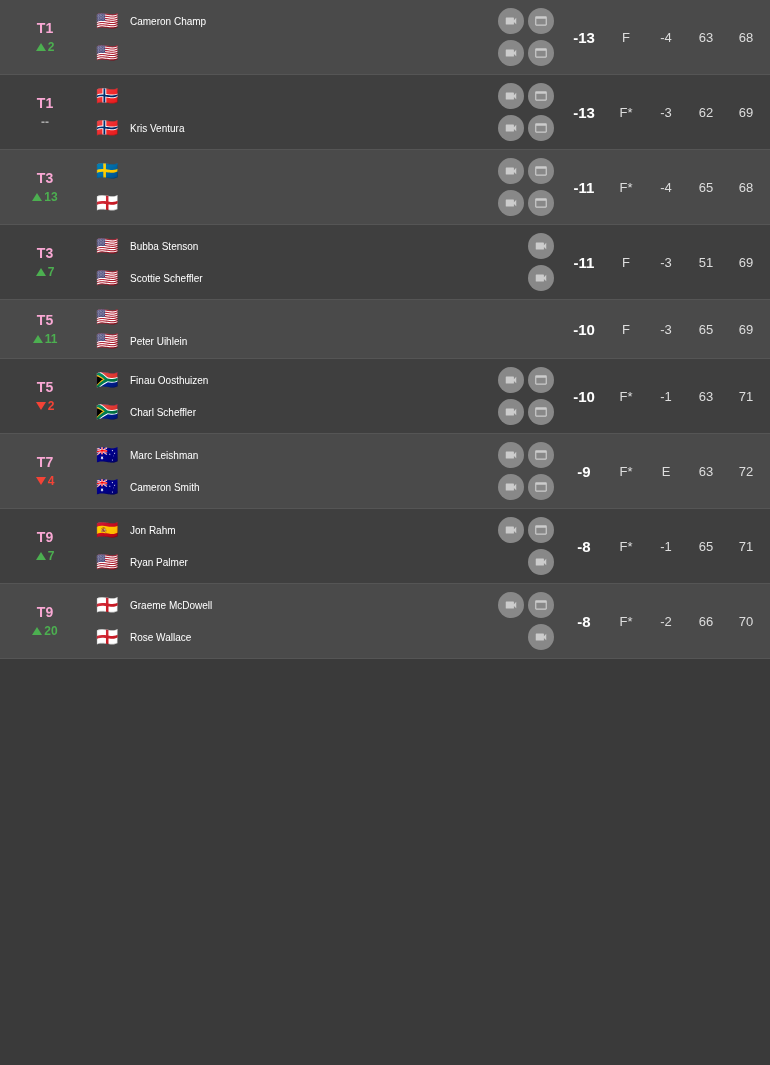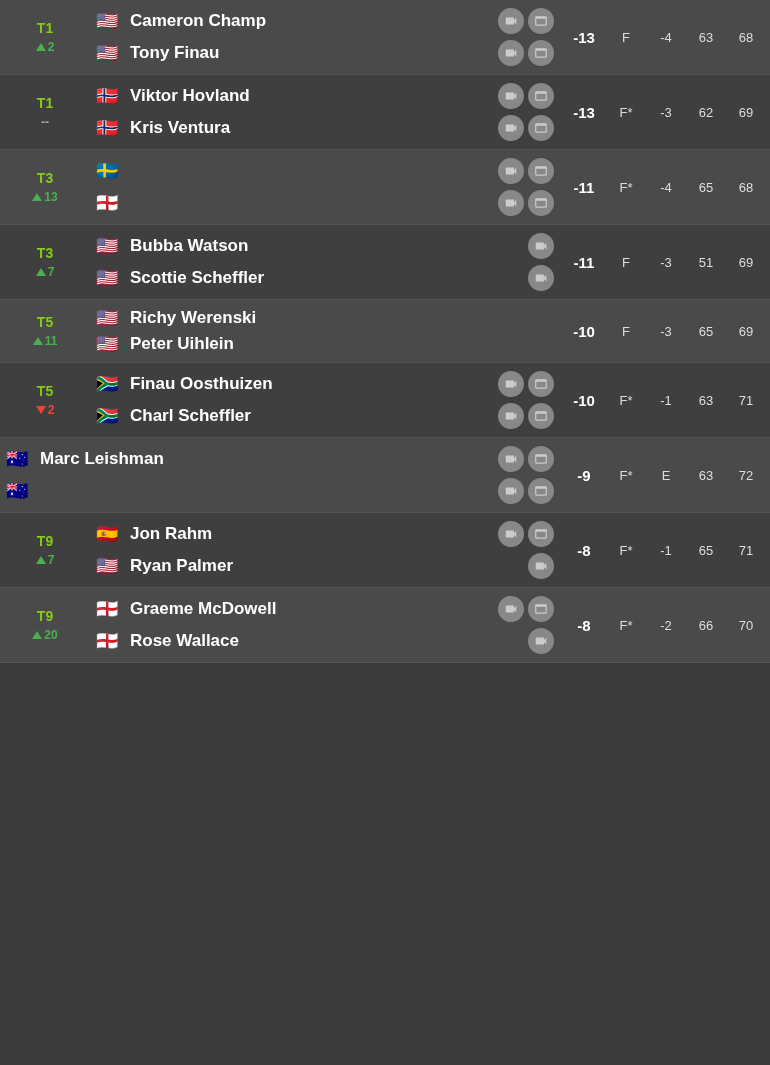--- a/index.html
+++ b/index.html
@@ -35,21 +35,21 @@
       align-items: center;
       width: 90px;
       min-width: 90px;
       padding: 8px 4px;
       gap: 4px;
     }
 
     .position {
       font-size: 14px;
       font-weight: bold;
-      color: #84cc16;
+      color: #f9a8d4;
     }
 
     .movement {
       display: flex;
       align-items: center;
       gap: 2px;
       font-size: 12px;
       font-weight: bold;
     }
     .movement.up { color: #4caf50; }
@@ -90,22 +90,22 @@
       width: 28px;
       height: 18px;
       display: inline-flex;
       align-items: center;
       justify-content: center;
       font-size: 18px;
       flex-shrink: 0;
     }
 
     .player-name {
-      font-size: 17px;
-      font-weight: 700;
+      font-size: 10px;
+      font-weight: 400;
       color: #fff;
       flex: 1;
     }
 
     .icons {
       display: flex;
       gap: 4px;
       margin-left: auto;
     }
 
@@ -177,21 +177,20 @@
             </div>
             <div class="icon-circle">
               <svg viewBox="0 0 24 24" xmlns="http://www.w3.org/2000/svg">
                 <path d="M20 4H4c-1.1 0-2 .9-2 2v12c0 1.1.9 2 2 2h16c1.1 0 2-.9 2-2V6c0-1.1-.9-2-2-2zm0 14H4V8h16v10z"></path>
               </svg>
             </div>
           </div>
         </div>
         <div class="player-row">
           <span class="flag">🇺🇸</span>
-          <span class="player-name">Tony Finau</span>
           <div class="icons">
             <div class="icon-circle">
               <svg viewBox="0 0 24 24" xmlns="http://www.w3.org/2000/svg">
                 <path d="M17 10.5V7a1 1 0 0 0-1-1H4a1 1 0 0 0-1 1v10a1 1 0 0 0 1 1h12a1 1 0 0 0 1-1v-3.5l4 4v-11l-4 4z"></path>
               </svg>
             </div>
             <div class="icon-circle">
               <svg viewBox="0 0 24 24" xmlns="http://www.w3.org/2000/svg">
                 <path d="M20 4H4c-1.1 0-2 .9-2 2v12c0 1.1.9 2 2 2h16c1.1 0 2-.9 2-2V6c0-1.1-.9-2-2-2zm0 14H4V8h16v10z"></path>
               </svg>
@@ -208,21 +207,20 @@
       </div>
     </div>
     <div class="group">
       <div class="left-col">
         <div class="position">T1</div>
         <div class="movement neutral">--</div>
       </div>
       <div class="players-col">
         <div class="player-row">
           <span class="flag">🇳🇴</span>
-          <span class="player-name">Viktor Hovland</span>
           <div class="icons">
             <div class="icon-circle">
               <svg viewBox="0 0 24 24" xmlns="http://www.w3.org/2000/svg">
                 <path d="M17 10.5V7a1 1 0 0 0-1-1H4a1 1 0 0 0-1 1v10a1 1 0 0 0 1 1h12a1 1 0 0 0 1-1v-3.5l4 4v-11l-4 4z"></path>
               </svg>
             </div>
             <div class="icon-circle">
               <svg viewBox="0 0 24 24" xmlns="http://www.w3.org/2000/svg">
                 <path d="M20 4H4c-1.1 0-2 .9-2 2v12c0 1.1.9 2 2 2h16c1.1 0 2-.9 2-2V6c0-1.1-.9-2-2-2zm0 14H4V8h16v10z"></path>
               </svg>
@@ -306,21 +304,21 @@
       <div class="left-col">
         <div class="position">T3</div>
         <div class="movement up">
           <span class="arrow-up"></span>
           <span>7</span>
         </div>
       </div>
       <div class="players-col">
         <div class="player-row">
           <span class="flag">🇺🇸</span>
-          <span class="player-name">Bubba Watson</span>
+          <span class="player-name">Bubba Stenson</span>
           <div class="icons">
             <div class="icon-circle">
               <svg viewBox="0 0 24 24" xmlns="http://www.w3.org/2000/svg">
                 <path d="M17 10.5V7a1 1 0 0 0-1-1H4a1 1 0 0 0-1 1v10a1 1 0 0 0 1 1h12a1 1 0 0 0 1-1v-3.5l4 4v-11l-4 4z"></path>
               </svg>
             </div>
           </div>
         </div>
         <div class="player-row">
           <span class="flag">🇺🇸</span>
@@ -346,21 +344,20 @@
       <div class="left-col">
         <div class="position">T5</div>
         <div class="movement up">
           <span class="arrow-up"></span>
           <span>11</span>
         </div>
       </div>
       <div class="players-col">
         <div class="player-row">
           <span class="flag">🇺🇸</span>
-          <span class="player-name">Richy Werenski</span>
         </div>
         <div class="player-row">
           <span class="flag">🇺🇸</span>
           <span class="player-name">Peter Uihlein</span>
         </div>
       </div>
       <div class="stats-col">
         <div class="stat score">-10</div>
         <div class="stat">F</div>
         <div class="stat">-3</div>
@@ -412,39 +409,47 @@
       </div>
       <div class="stats-col">
         <div class="stat score">-10</div>
         <div class="stat">F*</div>
         <div class="stat">-1</div>
         <div class="stat">63</div>
         <div class="stat">71</div>
       </div>
     </div>
     <div class="group">
+      <div class="left-col">
+        <div class="position">T7</div>
+        <div class="movement down">
+          <span class="arrow-down"></span>
+          <span>4</span>
+        </div>
+      </div>
       <div class="players-col">
         <div class="player-row">
           <span class="flag">🇦🇺</span>
           <span class="player-name">Marc Leishman</span>
           <div class="icons">
             <div class="icon-circle">
               <svg viewBox="0 0 24 24" xmlns="http://www.w3.org/2000/svg">
                 <path d="M17 10.5V7a1 1 0 0 0-1-1H4a1 1 0 0 0-1 1v10a1 1 0 0 0 1 1h12a1 1 0 0 0 1-1v-3.5l4 4v-11l-4 4z"></path>
               </svg>
             </div>
             <div class="icon-circle">
               <svg viewBox="0 0 24 24" xmlns="http://www.w3.org/2000/svg">
                 <path d="M20 4H4c-1.1 0-2 .9-2 2v12c0 1.1.9 2 2 2h16c1.1 0 2-.9 2-2V6c0-1.1-.9-2-2-2zm0 14H4V8h16v10z"></path>
               </svg>
             </div>
           </div>
         </div>
         <div class="player-row">
           <span class="flag">🇦🇺</span>
+          <span class="player-name">Cameron Smith</span>
           <div class="icons">
             <div class="icon-circle">
               <svg viewBox="0 0 24 24" xmlns="http://www.w3.org/2000/svg">
                 <path d="M17 10.5V7a1 1 0 0 0-1-1H4a1 1 0 0 0-1 1v10a1 1 0 0 0 1 1h12a1 1 0 0 0 1-1v-3.5l4 4v-11l-4 4z"></path>
               </svg>
             </div>
             <div class="icon-circle">
               <svg viewBox="0 0 24 24" xmlns="http://www.w3.org/2000/svg">
                 <path d="M20 4H4c-1.1 0-2 .9-2 2v12c0 1.1.9 2 2 2h16c1.1 0 2-.9 2-2V6c0-1.1-.9-2-2-2zm0 14H4V8h16v10z"></path>
               </svg>

